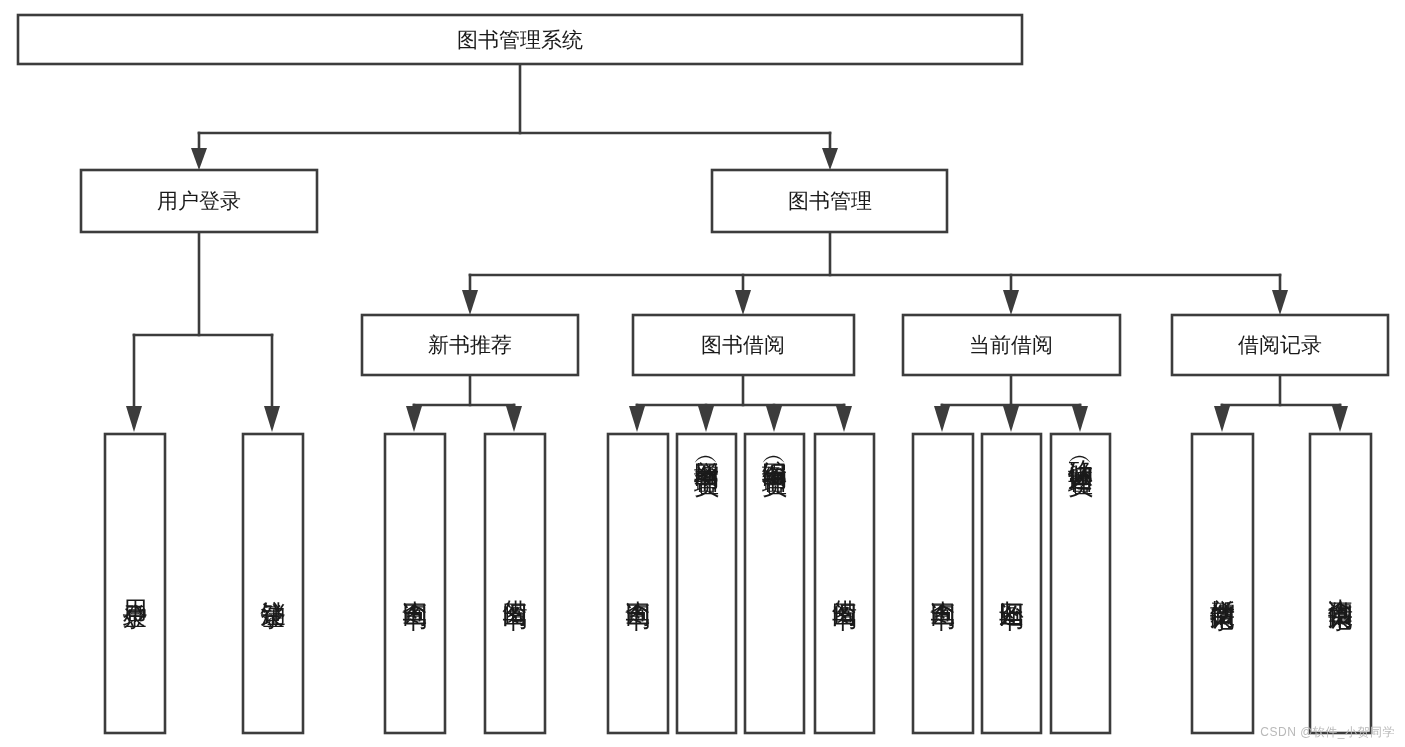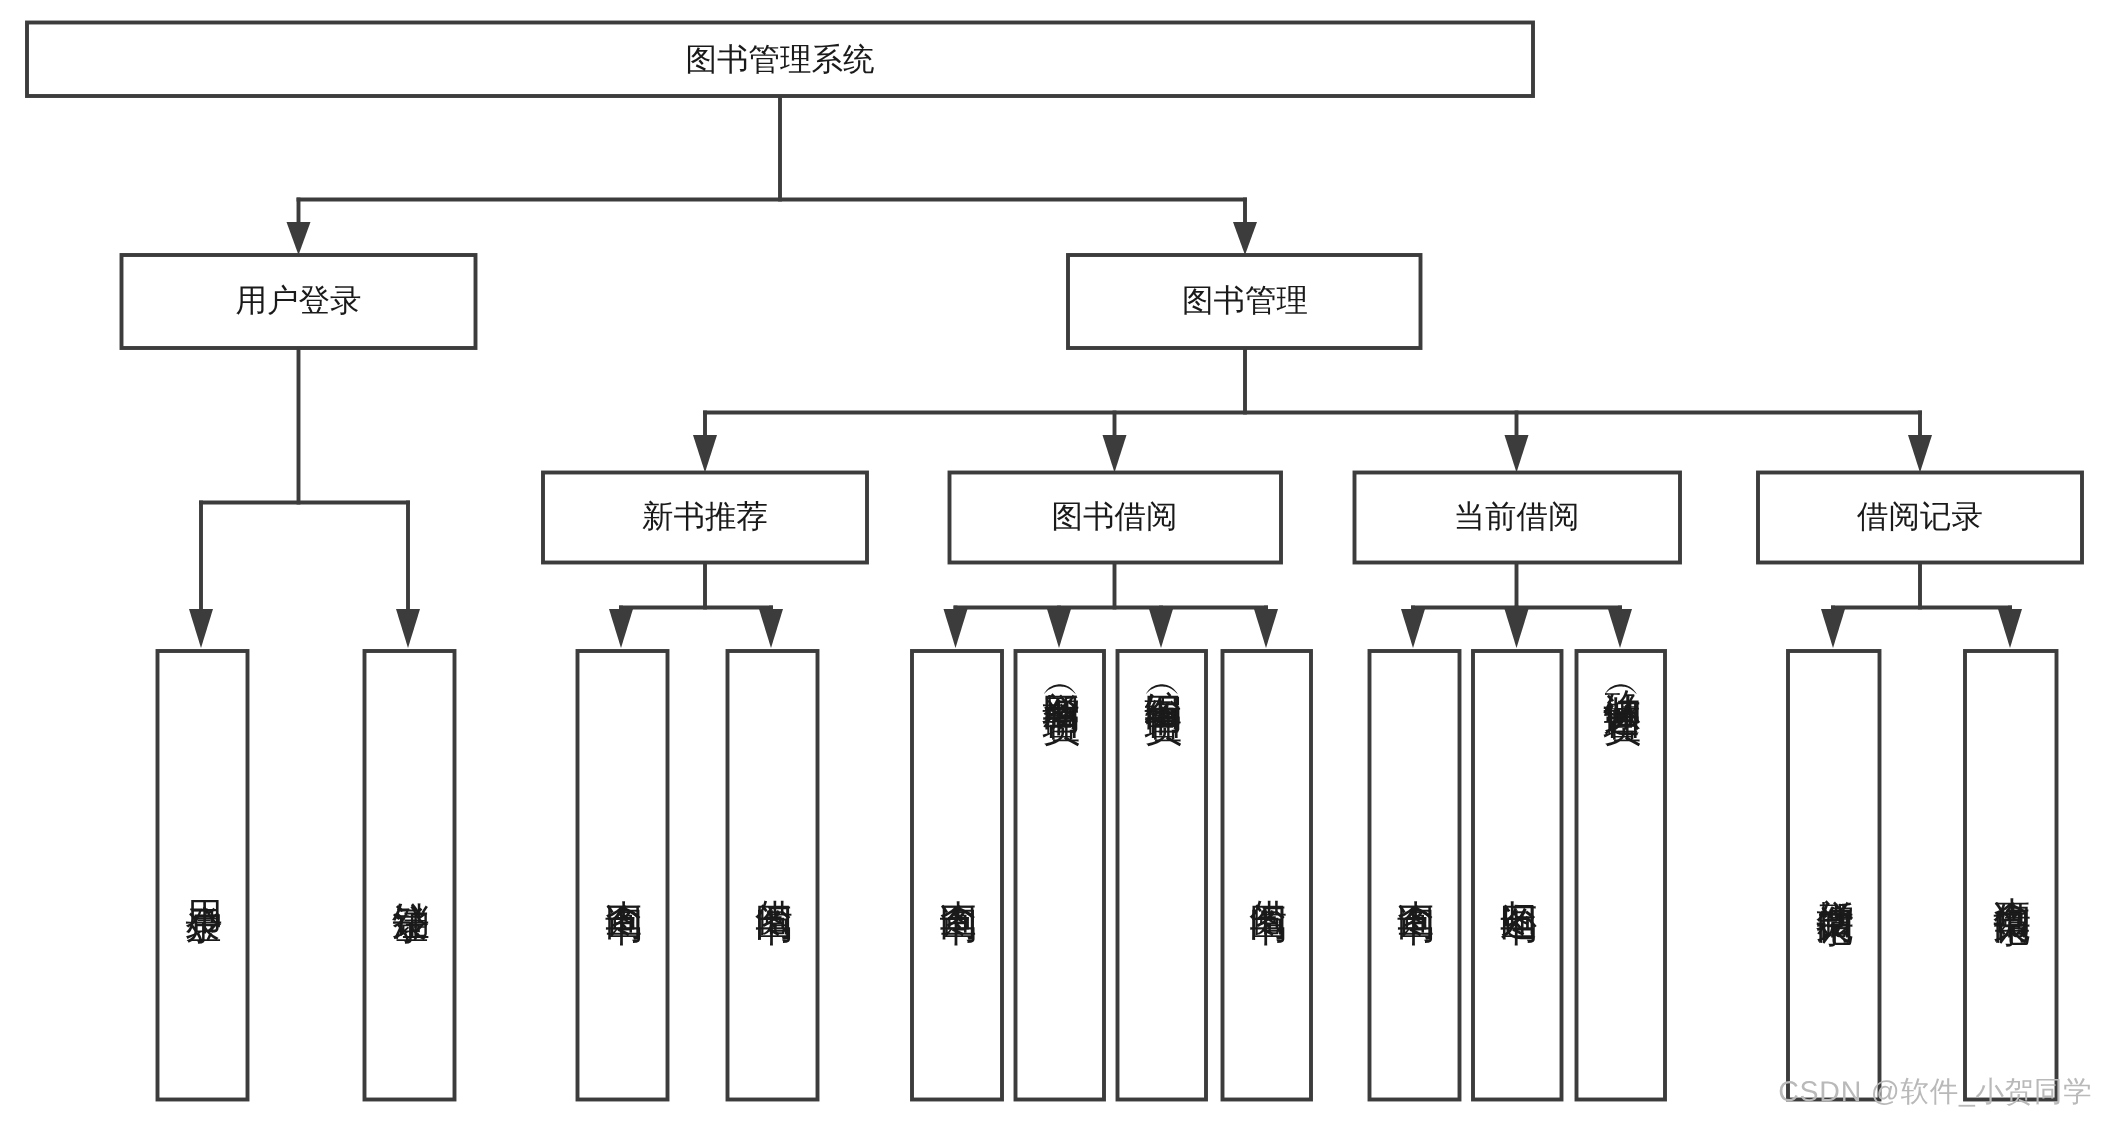--- a/index.html
+++ b/index.html
@@ -62,21 +62,21 @@
     line-height: 1.08;
     letter-spacing: 2px;
     color: #1a1a1a;
     white-space: nowrap;
   }
   .watermark {
     position: absolute;
     right: 10px;
     bottom: 6px;
     font-family: "Liberation Sans", "DejaVu Sans", sans-serif;
-    font-size: 19px;
+    font-size: 12px;
     color: #b9b9b9;
     letter-spacing: 0.5px;
     white-space: nowrap;
   }
 </style>
 </head>
 <body>
 
 <div id="diagram-root">
 

